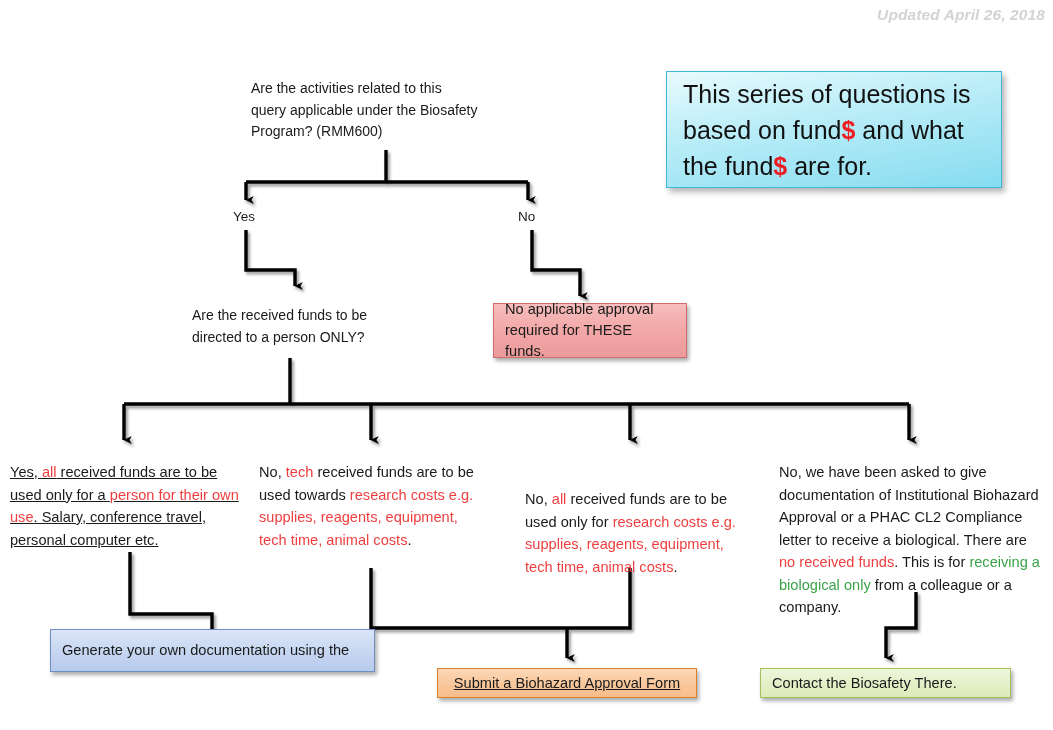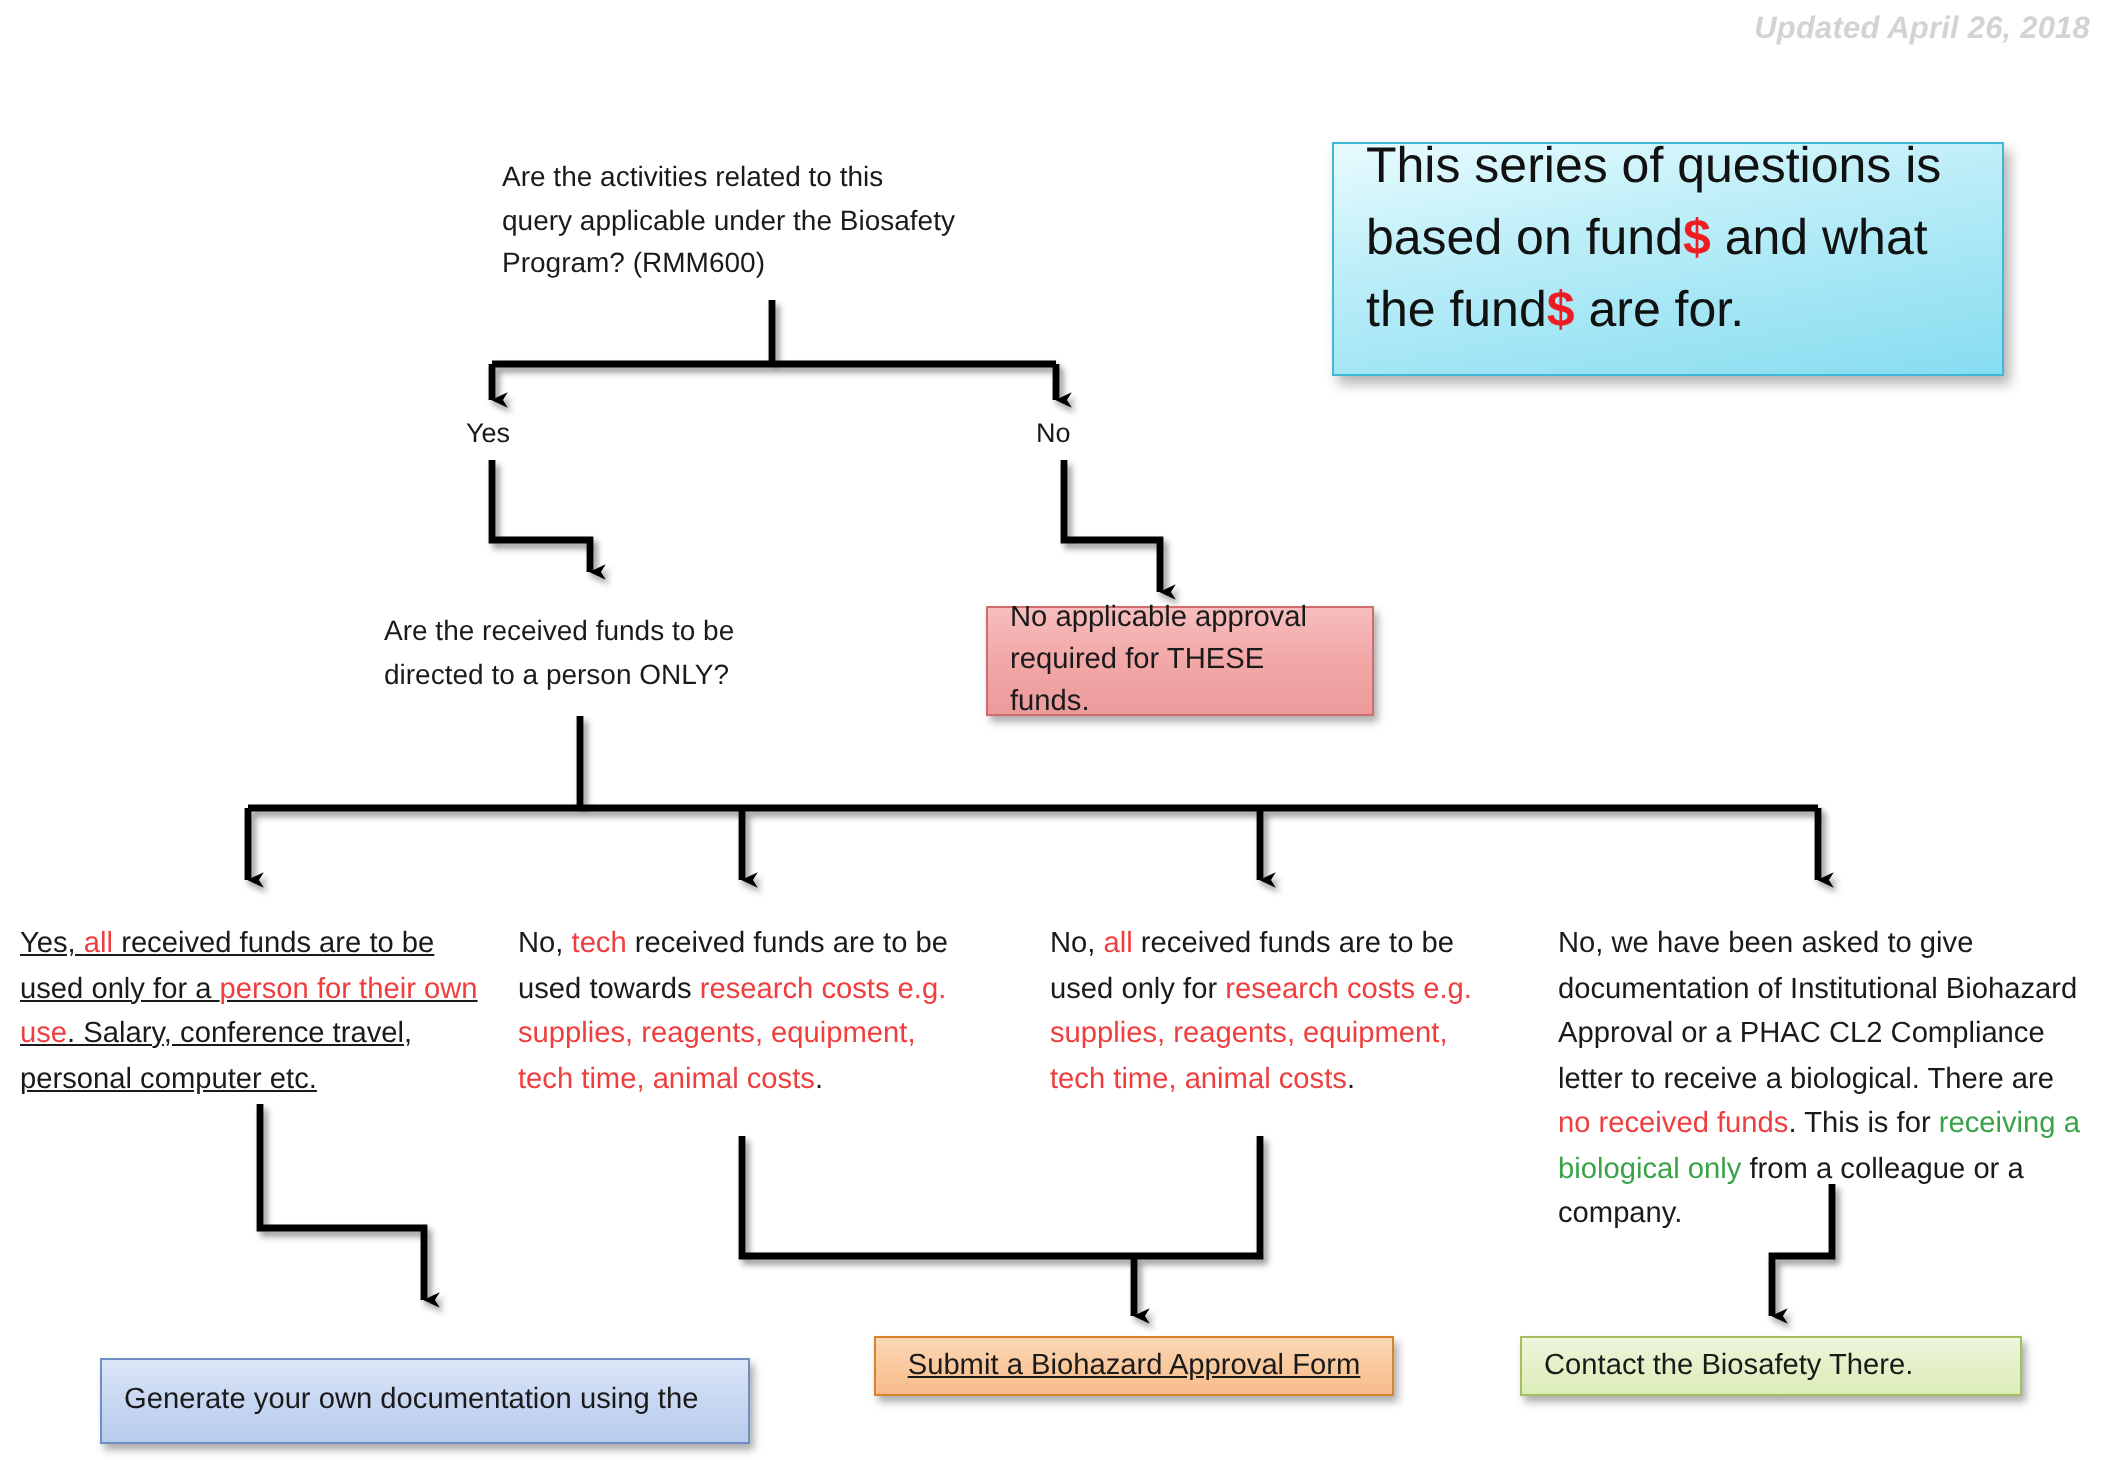--- a/index.html
+++ b/index.html
@@ -68,21 +68,21 @@
     box-shadow: 2px 3px 4px rgba(0,0,0,0.33);
   }
   .box-pink {
     background: linear-gradient(180deg, #f7bdbd 0%, #f3a9a9 45%, #eb9a9a 100%);
     border: 1px solid #d06c6c;
   }
   .box-blue-callout {
     background: linear-gradient(170deg, #e8fbfe 0%, #bdeef8 38%, #86dcf0 100%);
     border: 1px solid #3fb8d8;
     padding: 14px 14px 14px 16px;
-    align-items: flex-end;
+    align-items: center;
     box-shadow: 3px 4px 6px rgba(0,0,0,0.3);
   }
   .callout-text {
     font-size: 25px;
     line-height: 36px;
     color: #111111;
   }
   .callout-text .red { color: #ee1d24; font-weight: bold; }
   .box-lavender {
     background: linear-gradient(180deg, #dbe5f7 0%, #c6d6f1 55%, #b7cbec 100%);
@@ -177,24 +177,24 @@
 
   <div class="abs box box-pink" style="left:493px; top:303px; width:194px; height:55px;">
     <div>
       <div>No applicable approval</div>
       <div>required for THESE funds.</div>
     </div>
   </div>
 
   <div class="abs answer" style="left:10px; top:461px; width:236px;text-decoration:underline;"><span>Yes, </span><span class="red">all</span><span> received funds are to be used only for a </span><span class="red">person for their own use</span><span>. Salary, conference travel, personal computer etc.</span></div>
   <div class="abs answer" style="left:259px; top:461px; width:216px;"><span>No, </span><span class="red">tech</span><span> received funds are to be used towards </span><span class="red">research costs e.g. supplies, reagents, equipment, tech time, animal costs</span><span>.</span></div>
-  <div class="abs answer" style="left:525px; top:461px; width:216px;"><span>No, </span><span class="red">all</span><span> received funds are to be used only for </span><span class="red">research costs e.g. supplies, reagents, equipment, tech time, animal costs</span><span>.</span></div>
+  <div class="abs answer" style="left:525px; top:488px; width:216px;"><span>No, </span><span class="red">all</span><span> received funds are to be used only for </span><span class="red">research costs e.g. supplies, reagents, equipment, tech time, animal costs</span><span>.</span></div>
   <div class="abs answer" style="left:779px; top:461px; width:262px;"><span>No, we have been asked to give documentation of Institutional Biohazard Approval or a PHAC CL2 Compliance letter to receive a biological. There are </span><span class="red">no received funds</span><span>. This is for </span><span class="green">receiving a biological only</span><span> from a colleague or a company.</span></div>
 
-  <div class="abs box box-lavender" style="left:50px; top:679px; width:325px; height:43px;">
+  <div class="abs box box-lavender" style="left:50px; top:629px; width:325px; height:43px;">
     <div>
       <div>Generate your own documentation using the</div>
     </div>
   </div>
 
   <div class="abs box box-orange" style="left:437px; top:668px; width:260px; height:30px; justify-content:center;">
     <span>Submit a Biohazard Approval Form</span>
   </div>
 
   <div class="abs box box-green" style="left:760px; top:668px; width:251px; height:30px;">

